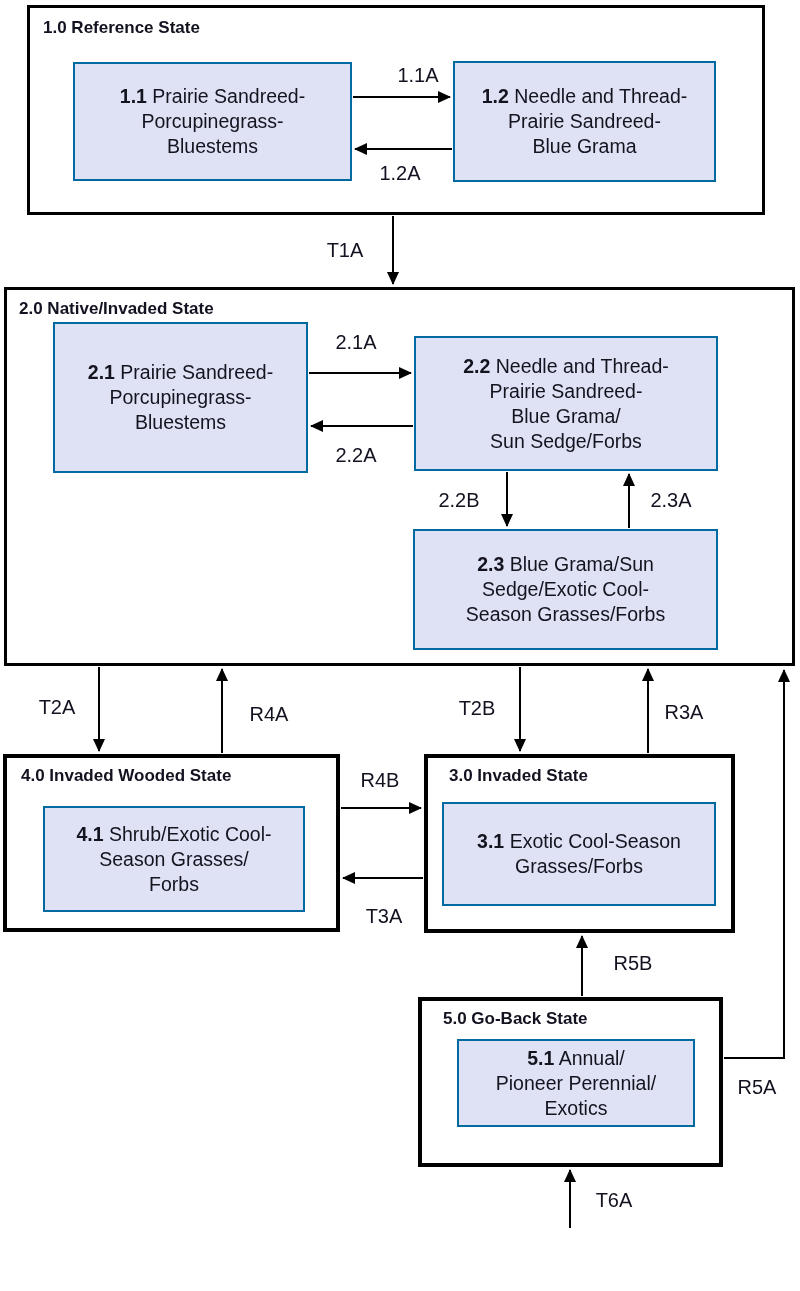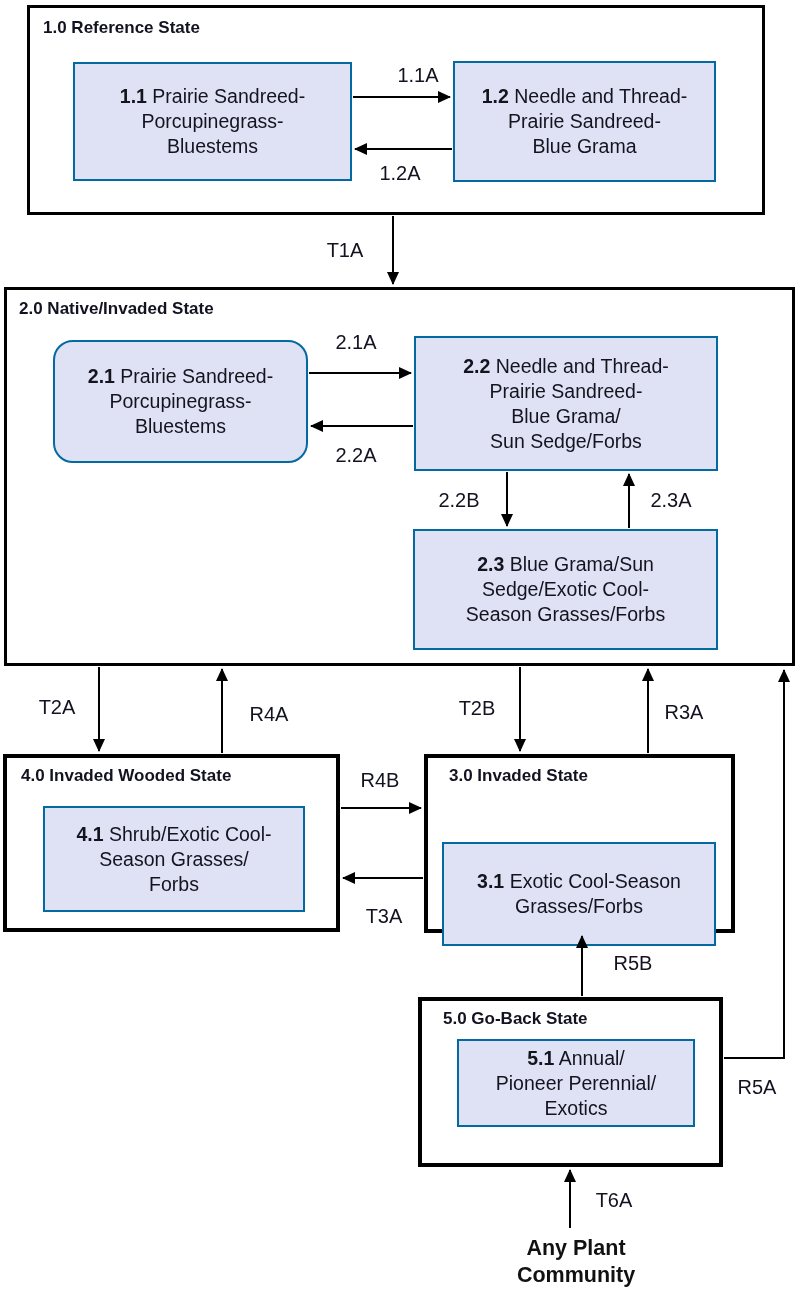--- a/index.html
+++ b/index.html
@@ -85,41 +85,41 @@
   <div class="phase" style="left:73px; top:62px; width:279px; height:119px;">
     <div><b>1.1</b><span> Prairie Sandreed-<br>Porcupinegrass-<br>Bluestems</span></div>
   </div>
   <div class="phase" style="left:453px; top:61px; width:263px; height:121px;">
     <div><b>1.2</b><span> Needle and Thread-<br>Prairie Sandreed-<br>Blue Grama</span></div>
   </div>
 
   <div class="state" style="left:4px; top:287px; width:791px; height:379px;">
     <div class="state-title" style="left:12px; top:9px;">2.0 Native/Invaded State</div>
   </div>
-  <div class="phase" style="left:53px; top:340px; width:255px; height:123px;border-radius:20px;">
+  <div class="phase" style="left:53px; top:322px; width:255px; height:151px;">
     <div><b>2.1</b><span> Prairie Sandreed-<br>Porcupinegrass-<br>Bluestems</span></div>
   </div>
   <div class="phase" style="left:414px; top:336px; width:304px; height:135px;">
     <div><b>2.2</b><span> Needle and Thread-<br>Prairie Sandreed-<br>Blue Grama/<br>Sun Sedge/Forbs</span></div>
   </div>
   <div class="phase" style="left:413px; top:529px; width:305px; height:121px;">
     <div><b>2.3</b><span> Blue Grama/Sun<br>Sedge/Exotic Cool-<br>Season Grasses/Forbs</span></div>
   </div>
 
   <div class="state thick" style="left:3px; top:754px; width:337px; height:178px;">
     <div class="state-title" style="left:14px; top:8px;">4.0 Invaded Wooded State</div>
   </div>
   <div class="phase" style="left:43px; top:806px; width:262px; height:106px;">
     <div><b>4.1</b><span> Shrub/Exotic Cool-<br>Season Grasses/<br>Forbs</span></div>
   </div>
 
   <div class="state thick" style="left:424px; top:754px; width:311px; height:179px;">
     <div class="state-title" style="left:21px; top:8px;">3.0 Invaded State</div>
   </div>
-  <div class="phase" style="left:442px; top:802px; width:274px; height:104px;margin-top:40px;">
+  <div class="phase" style="left:442px; top:802px; width:274px; height:104px;">
     <div><b>3.1</b><span> Exotic Cool-Season<br>Grasses/Forbs</span></div>
   </div>
 
   <div class="state thick" style="left:418px; top:997px; width:305px; height:170px;">
     <div class="state-title" style="left:21px; top:8px;">5.0 Go-Back State</div>
   </div>
   <div class="phase" style="left:457px; top:1039px; width:238px; height:88px;">
     <div><b>5.1</b><span> Annual/<br>Pioneer Perennial/<br>Exotics</span></div>
   </div>
 
@@ -133,21 +133,20 @@
   <div class="arrow-label" style="left:57px; top:707px;">T2A</div>
   <div class="arrow-label" style="left:269px; top:714px;">R4A</div>
   <div class="arrow-label" style="left:477px; top:708px;">T2B</div>
   <div class="arrow-label" style="left:684px; top:712px;">R3A</div>
   <div class="arrow-label" style="left:380px; top:780px;">R4B</div>
   <div class="arrow-label" style="left:384px; top:916px;">T3A</div>
   <div class="arrow-label" style="left:633px; top:963px;">R5B</div>
   <div class="arrow-label" style="left:757px; top:1087px;">R5A</div>
   <div class="arrow-label" style="left:614px; top:1200px;">T6A</div>
 
-  <div class="footer-text" style="left:576px; top:1262px;">Any Plant<br>Community</div>
 
   <svg id="arrows" width="800" height="1291" viewBox="0 0 800 1291">
     <defs>
       <marker id="ah" markerUnits="userSpaceOnUse" markerWidth="14" markerHeight="12" refX="12" refY="6" orient="auto">
         <path d="M0,0 L13,6 L0,12 Z" fill="#000000"></path>
       </marker>
     </defs>
     <line x1="353" y1="97" x2="450" y2="97" marker-end="url(#ah)"></line>
     <line x1="452" y1="149" x2="355" y2="149" marker-end="url(#ah)"></line>
     <line x1="393" y1="216" x2="393" y2="284" marker-end="url(#ah)"></line>

